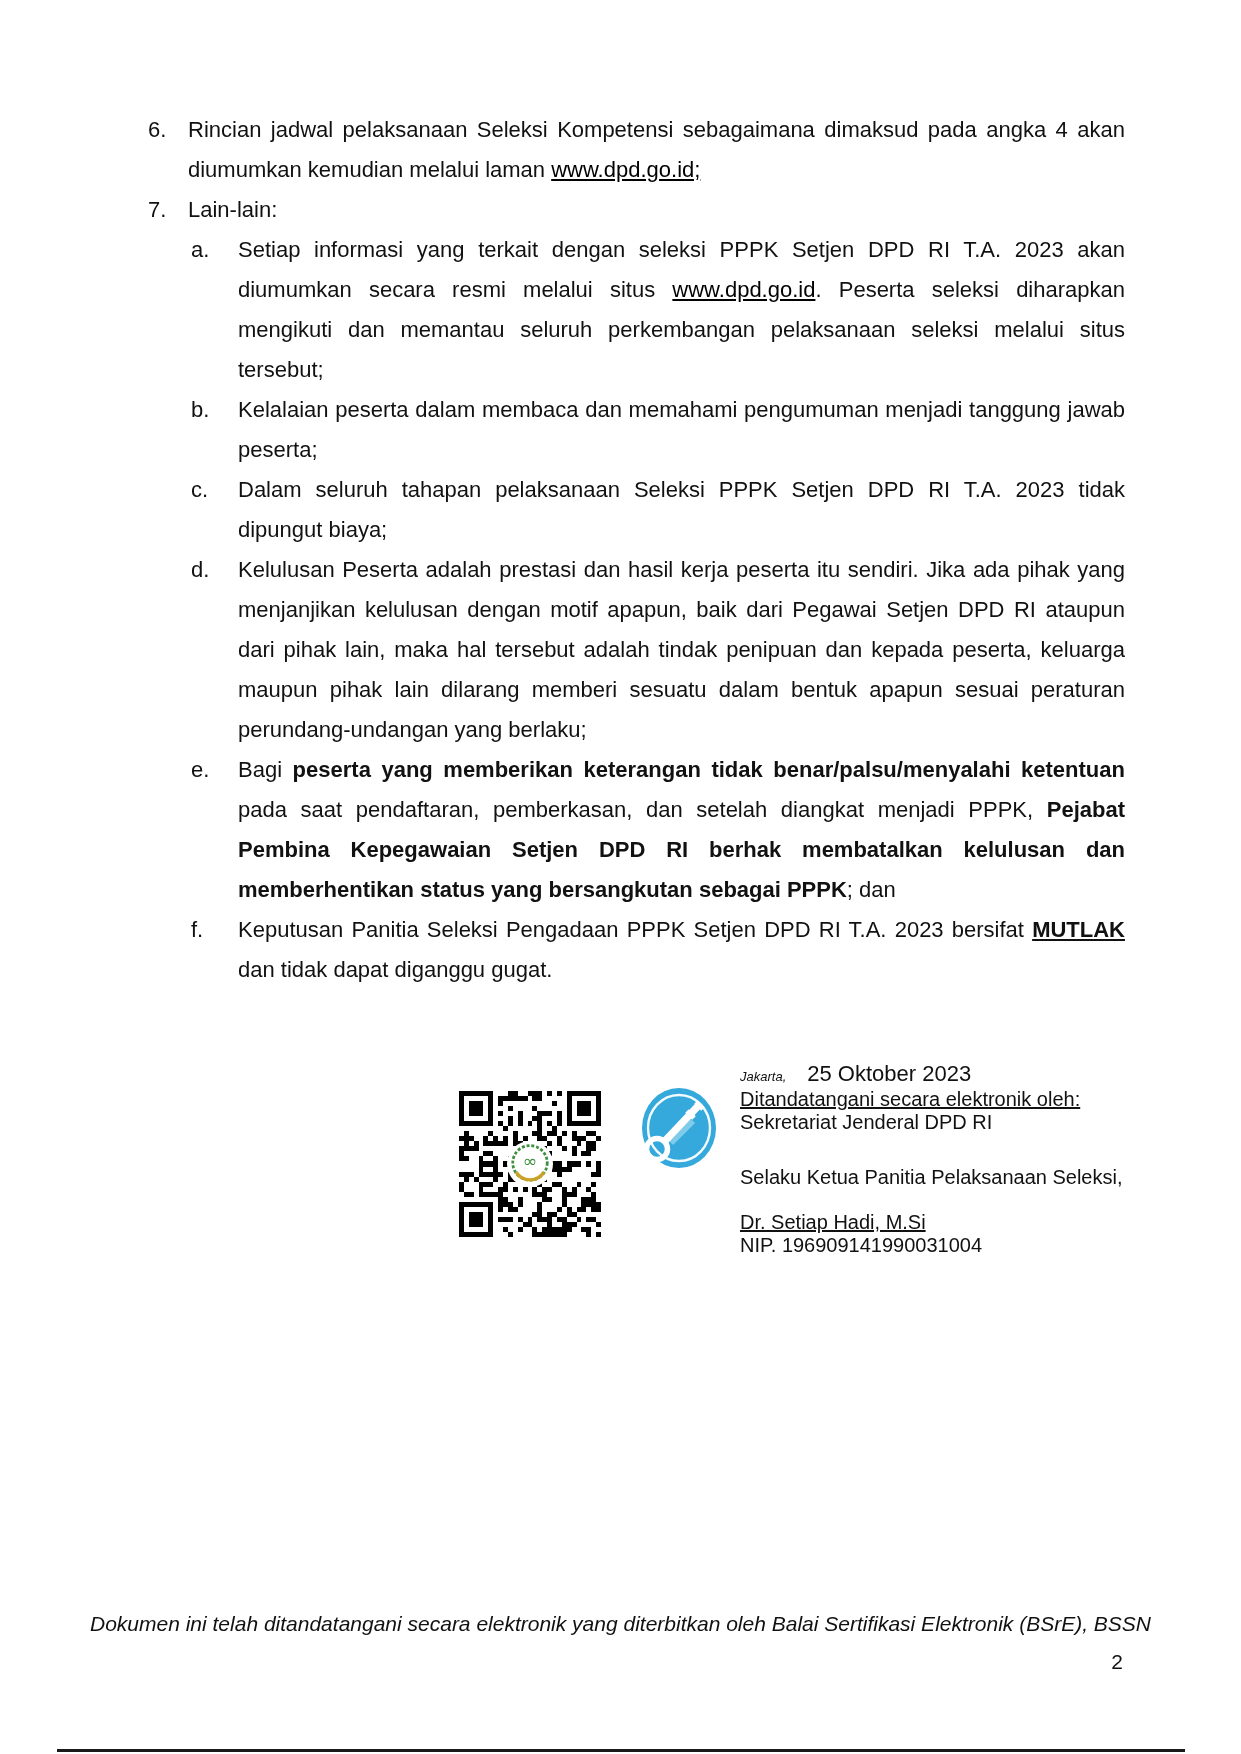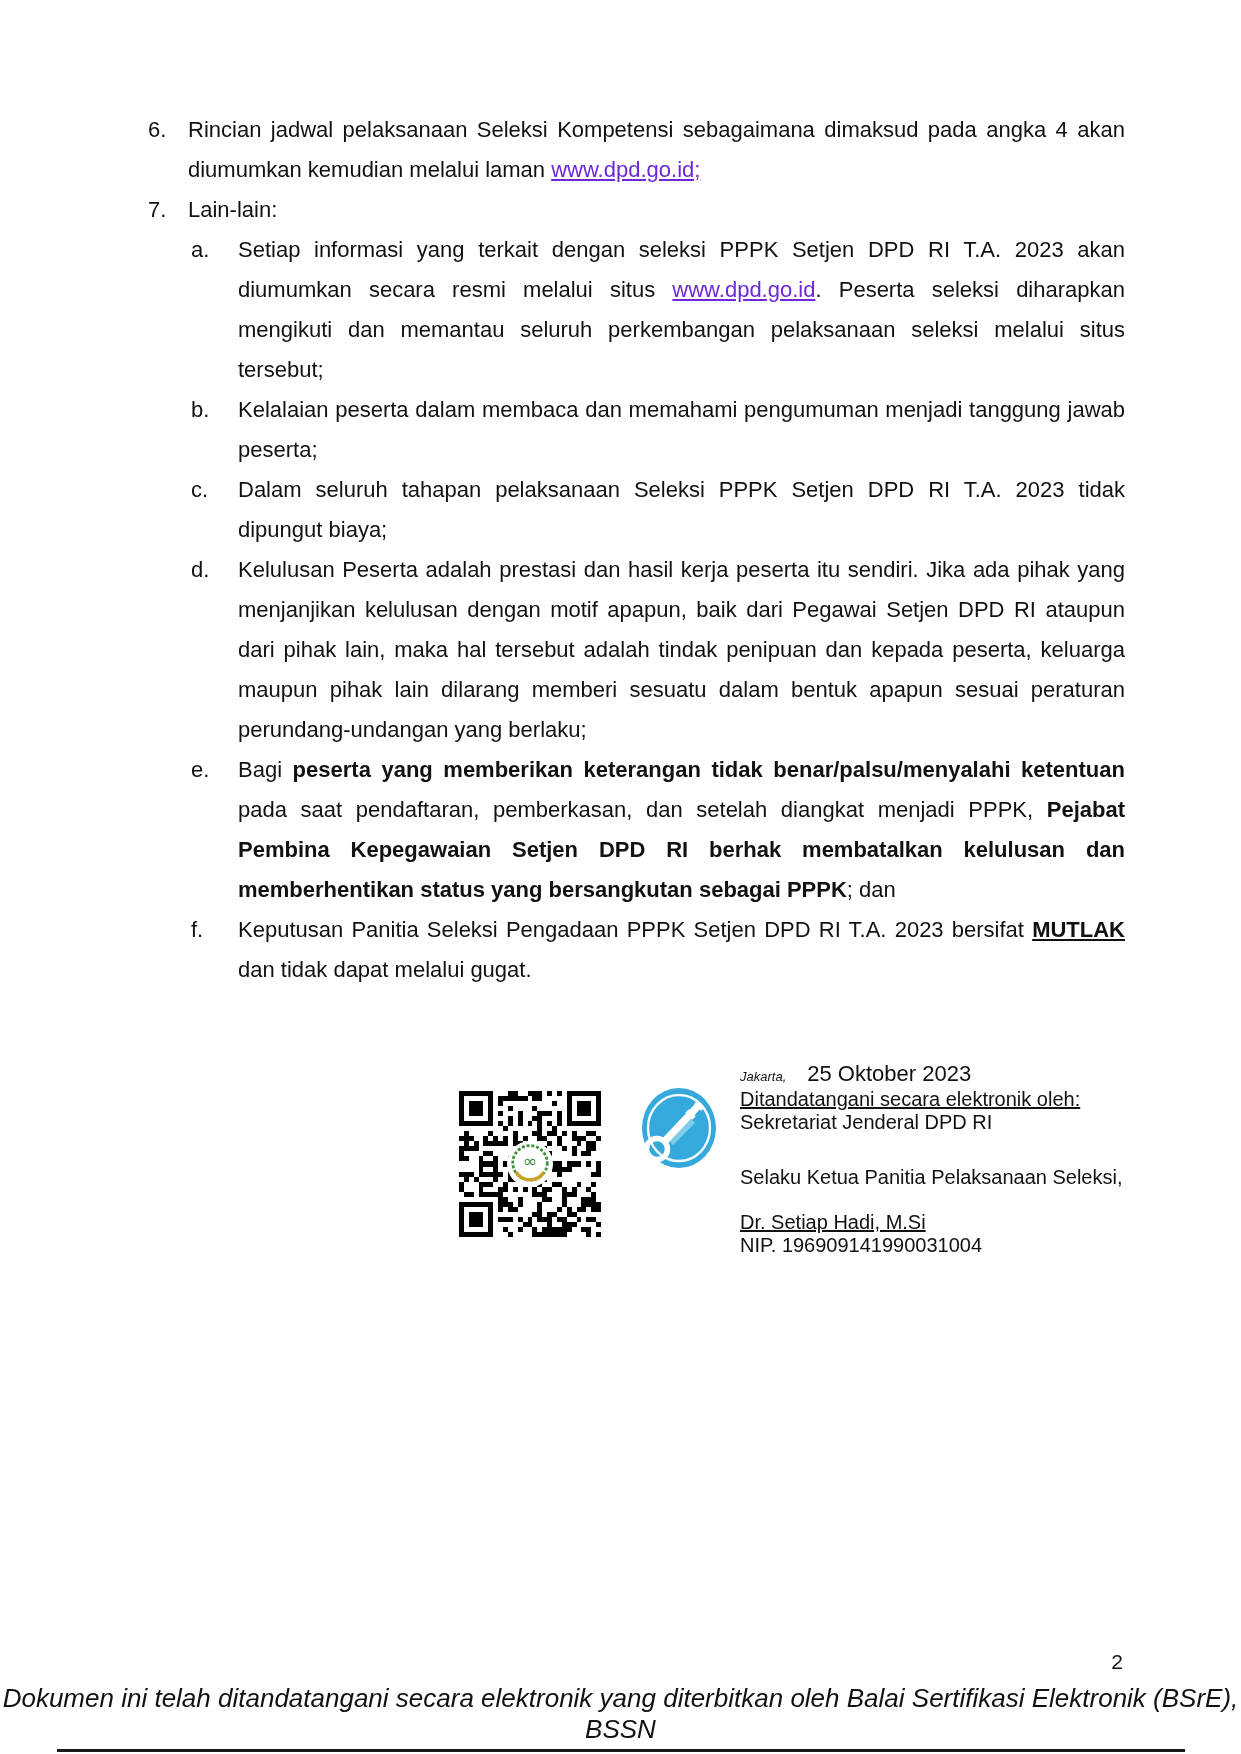--- a/index.html
+++ b/index.html
@@ -10,38 +10,38 @@
   
   .doc-list{position:absolute;top:110px;left:148px;width:977px;font-size:22px;line-height:40px;}
   .item{display:flex;}
   .item>.num{width:40px;flex:none;}
   .item>.ibody{flex:1;text-align:justify;}
   .sub{display:flex;margin-left:43px;}
   .sub>.letter{width:47px;flex:none;}
   .sub>.sbody{flex:1;text-align:justify;}
   .b{font-weight:700;}
   .bu{font-weight:700;text-decoration:underline;}
-  .link{color:#6d28d9;text-decoration:underline;}
+  .link{color:#000000;text-decoration:underline;}
   
   .sig-qr{position:absolute;left:459px;top:1091px;width:142px;height:146px;}
   .sig-qr svg{display:block;width:142px;height:146px;}
   .qr-logo{
     position:absolute;left:50%;top:50%;width:46px;height:46px;transform:translate(-50%,-50%);
     background:#fff;border-radius:50%;display:flex;align-items:center;justify-content:center;
   }
   .sig-stamp{position:absolute;left:640px;top:1086px;width:78px;height:84px;}
   .sig-text{position:absolute;left:740px;top:1062px;width:386px;font-size:20px;line-height:23px;}
   .sig-city{font-size:13px;font-style:italic;}
   .sig-date{font-size:22px;margin-left:21px;}
   .sig-u{text-decoration:underline;}
   .sig-role{text-align:justify;margin-top:32px;}
   .sig-name{margin-top:22px;text-decoration:underline;}
   
   .page-num{position:absolute;top:1650px;right:118px;font-size:21px;}
-  .footer-note{position:absolute;left:0;right:0;top:1683px;text-align:center;font-style:italic;font-size:26px;}
+  .footer-note{position:absolute;left:0;right:0;top:1612px;text-align:center;font-style:italic;font-size:21px;}
   .bottom-rule{position:absolute;left:57px;top:1749px;width:1128px;height:3px;background:#1a1a1a;}
 </style>
 </head>
 <body>
 
 <main class="page">
 
   <div class="doc-list">
 
     <div class="item">
@@ -74,21 +74,21 @@
       <div class="sbody"><span>Kelulusan Peserta adalah prestasi dan hasil kerja peserta itu sendiri. Jika ada pihak yang menjanjikan kelulusan dengan motif apapun, baik dari Pegawai Setjen DPD RI ataupun dari pihak lain, maka hal tersebut adalah tindak penipuan dan kepada peserta, keluarga maupun pihak lain dilarang memberi sesuatu dalam bentuk apapun sesuai peraturan perundang-undangan yang berlaku;</span></div>
     </div>
 
     <div class="sub">
       <span class="letter">e.</span>
       <div class="sbody"><span>Bagi </span><span class="b">peserta yang memberikan keterangan tidak benar/palsu/menyalahi ketentuan</span><span> pada saat pendaftaran, pemberkasan, dan setelah diangkat menjadi PPPK, </span><span class="b">Pejabat Pembina Kepegawaian Setjen DPD RI berhak membatalkan kelulusan dan memberhentikan status yang bersangkutan sebagai PPPK</span><span>; dan</span></div>
     </div>
 
     <div class="sub">
       <span class="letter">f.</span>
-      <div class="sbody"><span>Keputusan Panitia Seleksi Pengadaan PPPK Setjen DPD RI T.A. 2023 bersifat </span><span class="bu">MUTLAK </span><span>dan tidak dapat melalui gugat.</span></div>
+      <div class="sbody"><span>Keputusan Panitia Seleksi Pengadaan PPPK Setjen DPD RI T.A. 2023 bersifat </span><span class="bu">MUTLAK </span><span>dan tidak dapat diganggu gugat.</span></div>
     </div>
 
   </div>
 
   <div class="sig-qr">
     <div id="qr-box">
         <svg viewBox="0 0 29 29" preserveAspectRatio="none" shape-rendering="crispEdges" fill="#000">
           <rect x="0" y="0" width="1" height="1"></rect>
           <rect x="1" y="0" width="1" height="1"></rect>
           <rect x="2" y="0" width="1" height="1"></rect>

